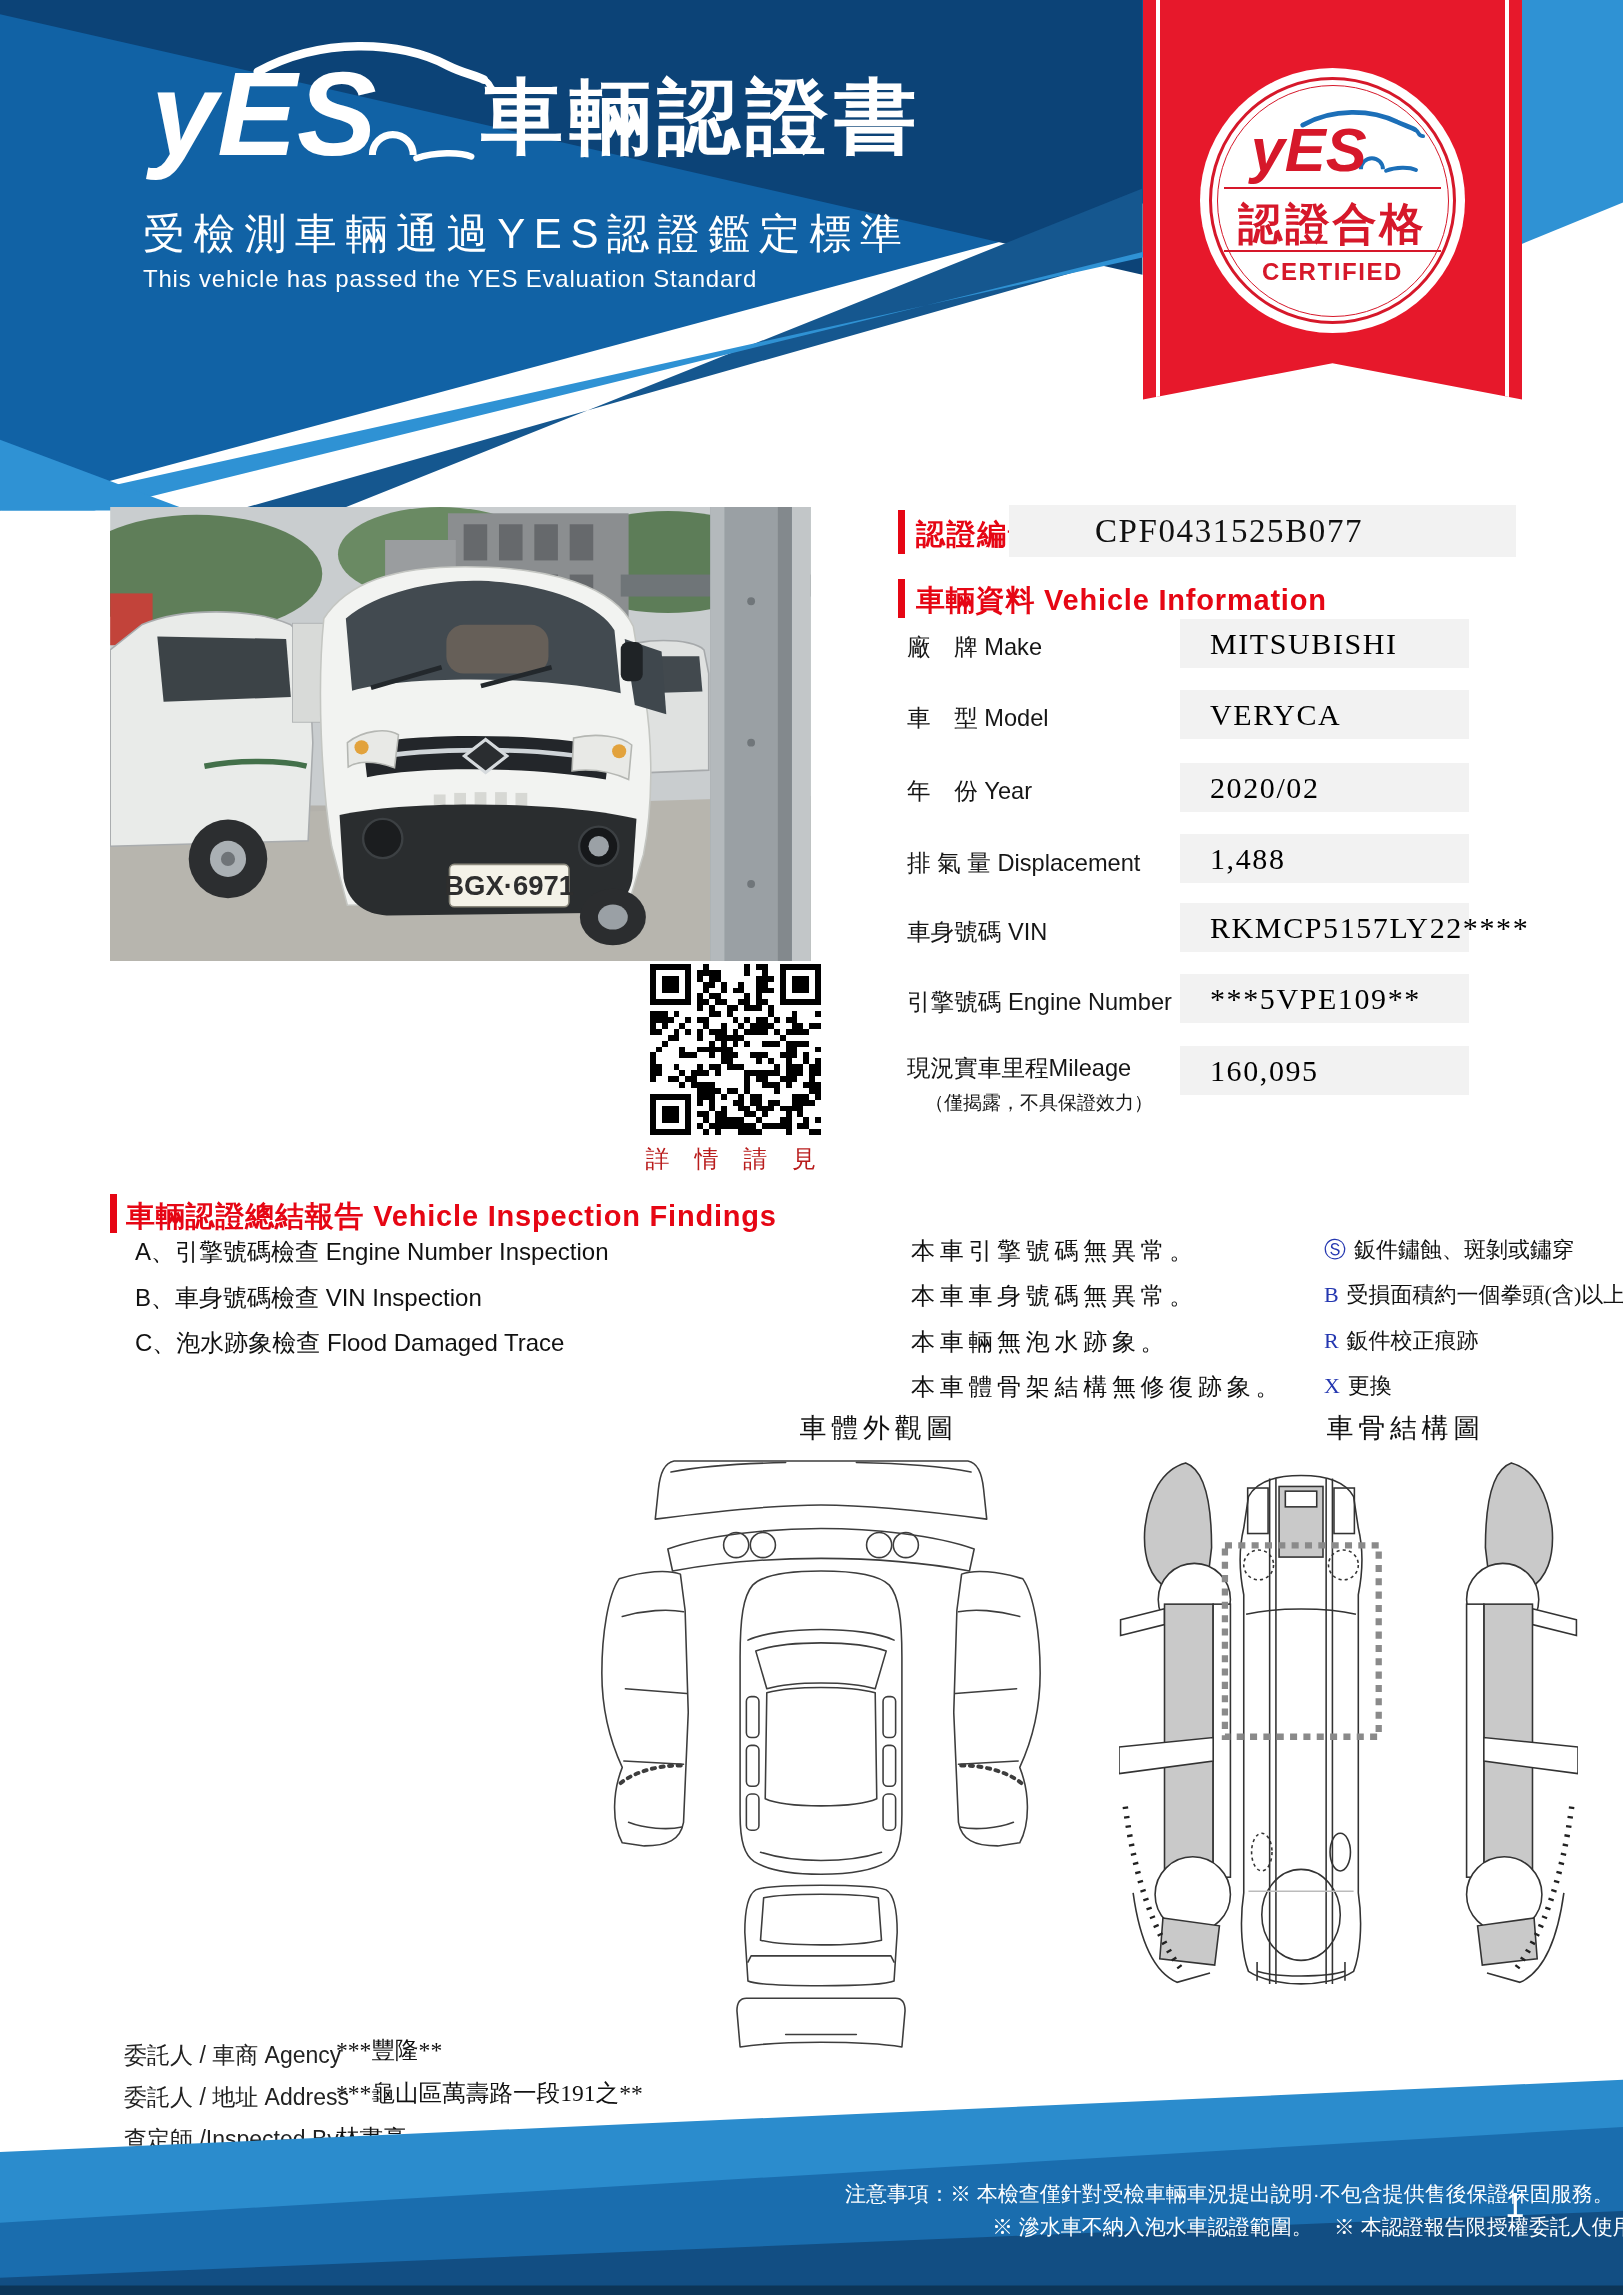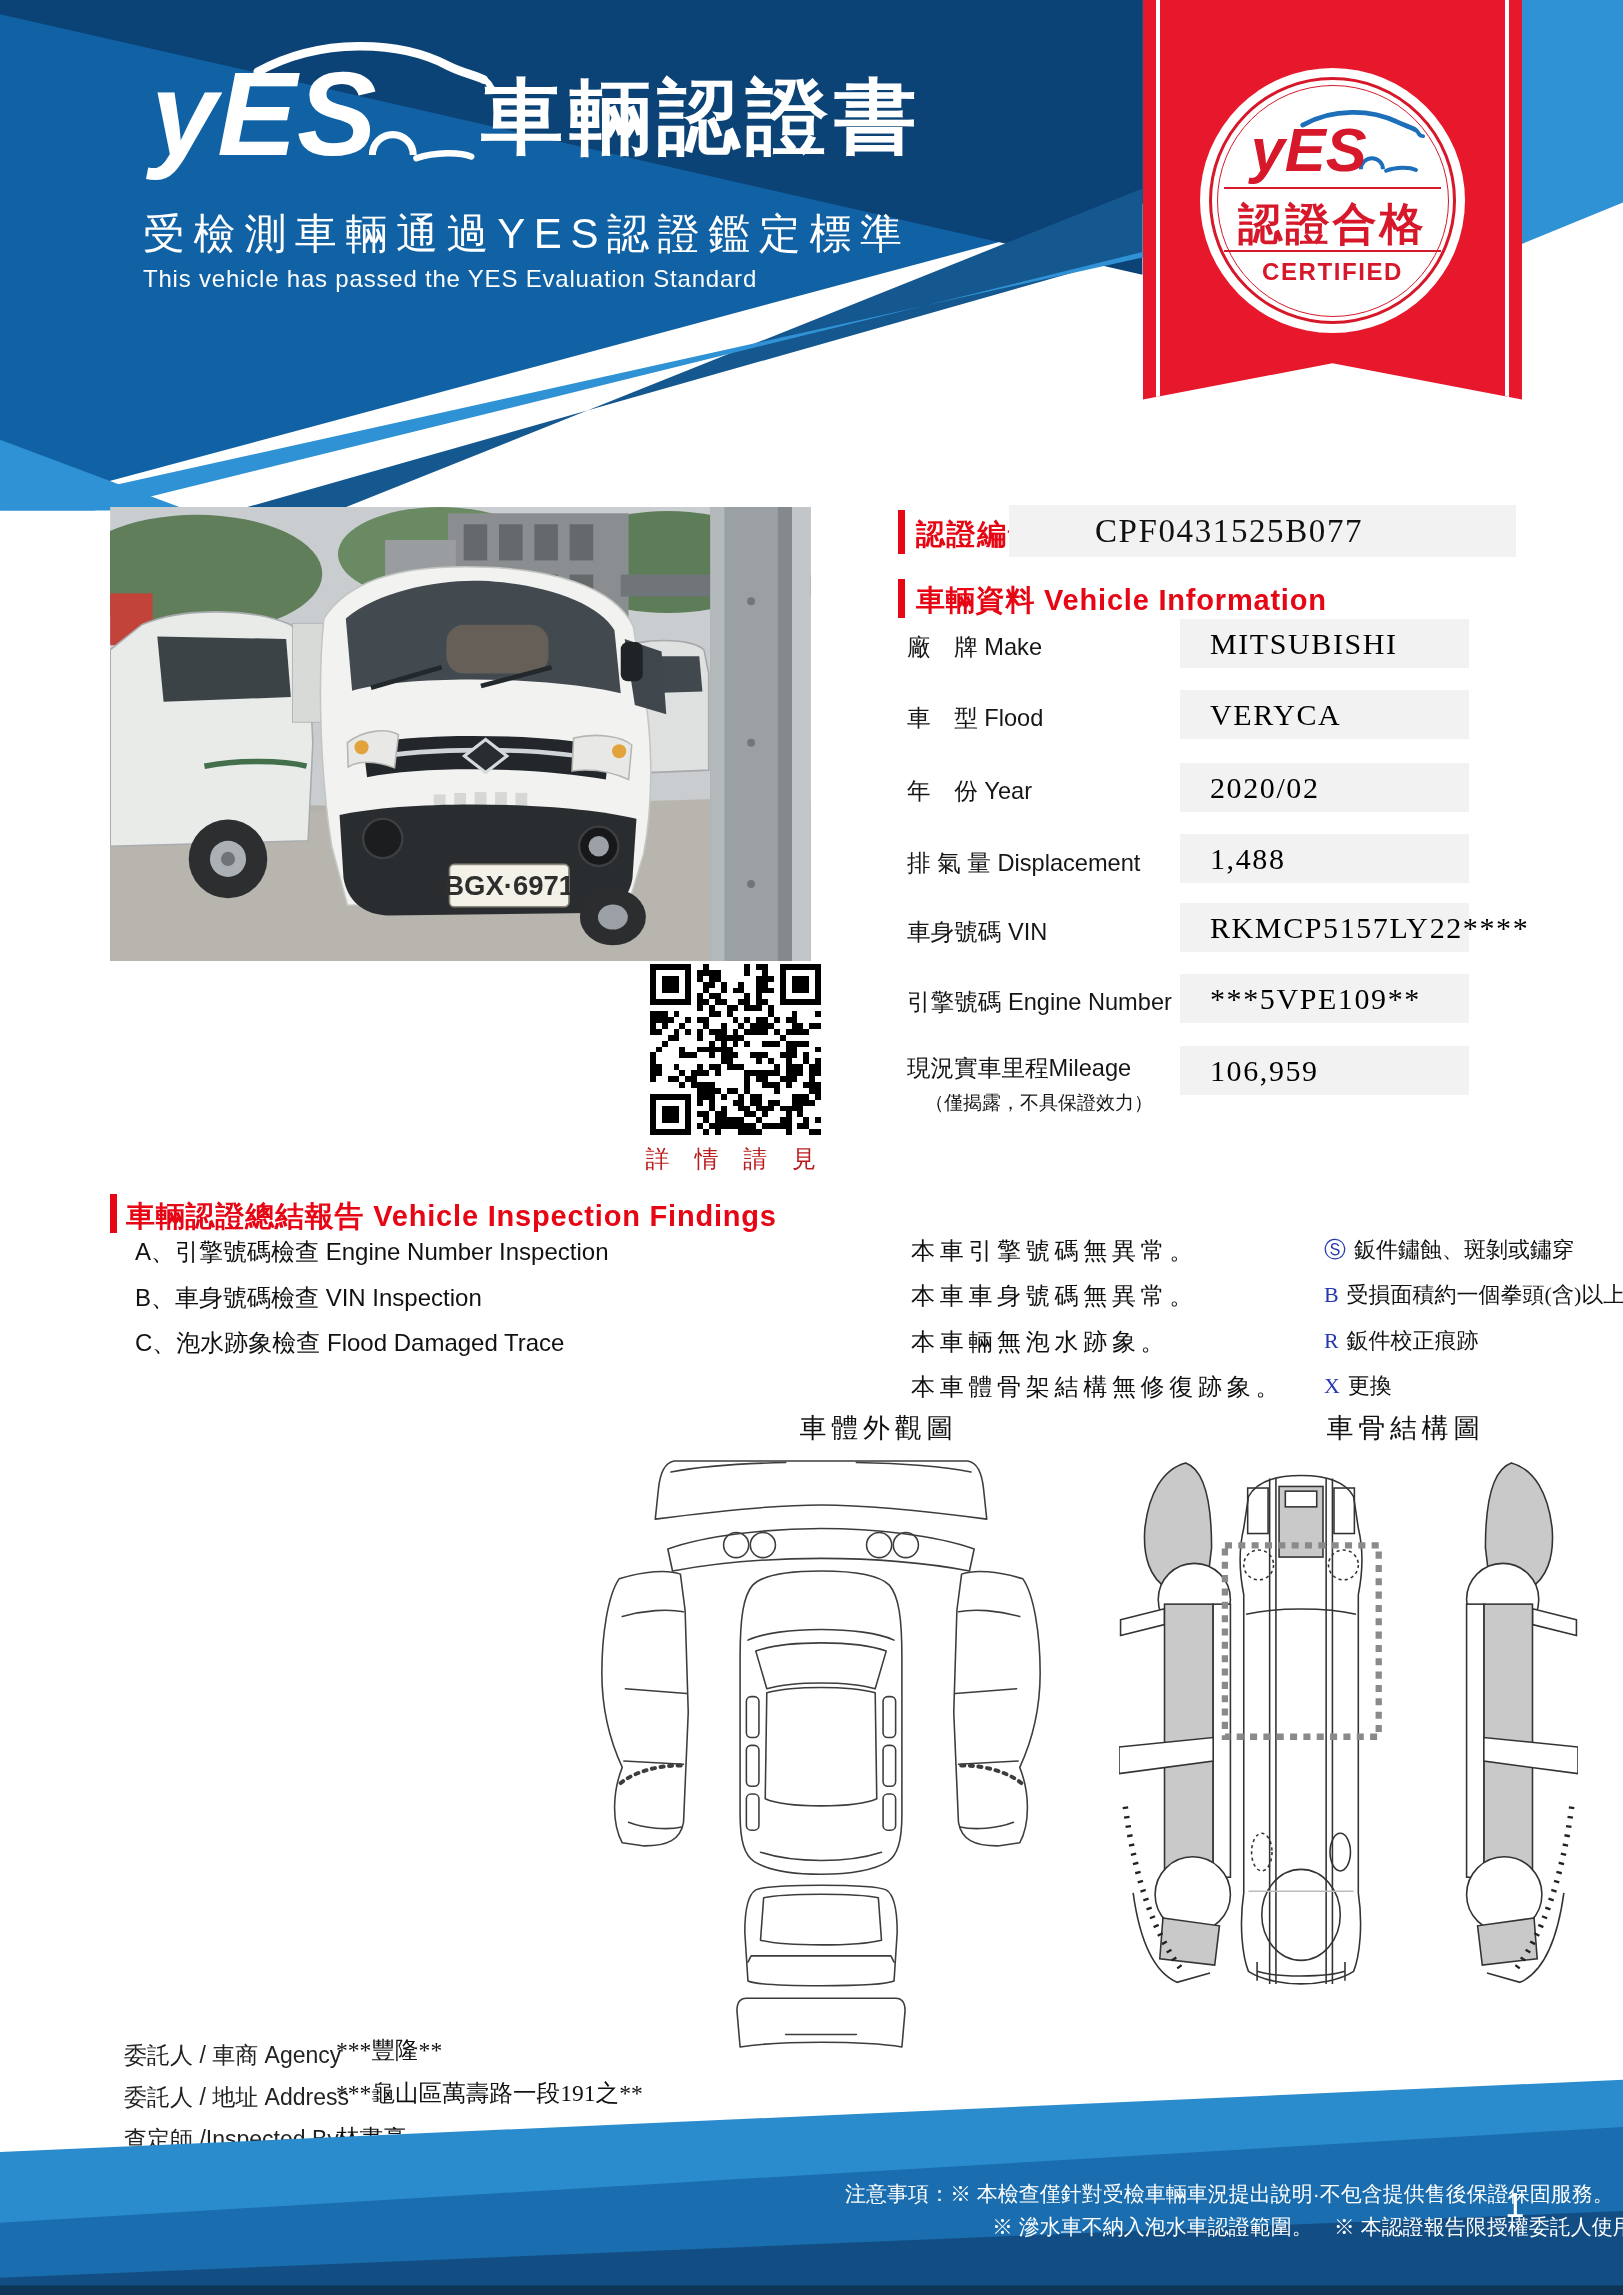--- a/index.html
+++ b/index.html
@@ -489,21 +489,21 @@
   </div>
 
   <div class="redbar" style="left:898px;top:579px;height:39px"></div>
   <div class="abs red bold" style="left:916px;top:581px;font-size:29px;letter-spacing:0.8px;white-space:nowrap">車輛資料 Vehicle Information</div>
 
   <div class="fieldlabel" style="top:631px">廠　牌 Make</div>
   <div class="fieldbox" style="top:619px">
       <span class="val">MITSUBISHI</span>
     </div>
 
-  <div class="fieldlabel" style="top:702px">車　型 Flood</div>
+  <div class="fieldlabel" style="top:702px">車　型 Model</div>
   <div class="fieldbox" style="top:690px">
       <span class="val">VERYCA</span>
     </div>
 
   <div class="fieldlabel" style="top:775px">年　份 Year</div>
   <div class="fieldbox" style="top:763px">
       <span class="val">2020/02</span>
     </div>
 
   <div class="fieldlabel" style="top:847px">排 氣 量 Displacement</div>
@@ -517,21 +517,21 @@
     </div>
 
   <div class="fieldlabel" style="top:986px">引擎號碼 Engine Number</div>
   <div class="fieldbox" style="top:974px">
       <span class="val">***5VPE109**</span>
     </div>
 
   <div class="fieldlabel" style="top:1052px">現況實車里程Mileage</div>
   <div class="abs" style="left:925px;top:1090px;font-size:19px;color:#161616;white-space:nowrap">（僅揭露，不具保證效力）</div>
   <div class="fieldbox" style="top:1046px">
-      <span class="val">106,959</span>
+      <span class="val">160,095</span>
     </div>
 
   <div class="redbar" style="left:110px;top:1194px;height:39px"></div>
   <div class="abs red bold" style="left:126px;top:1197px;font-size:29px;letter-spacing:0.8px;white-space:nowrap">車輛認證總結報告 Vehicle Inspection Findings</div>
 
   <div class="finditem" style="top:1236px">A、引擎號碼檢查 Engine Number Inspection</div>
   <div class="finditem" style="top:1282px">B、車身號碼檢查 VIN Inspection</div>
   <div class="finditem" style="top:1327px">C、泡水跡象檢查 Flood Damaged Trace</div>
 
   <div class="findresult" style="top:1235px">本車引擎號碼無異常。</div>

